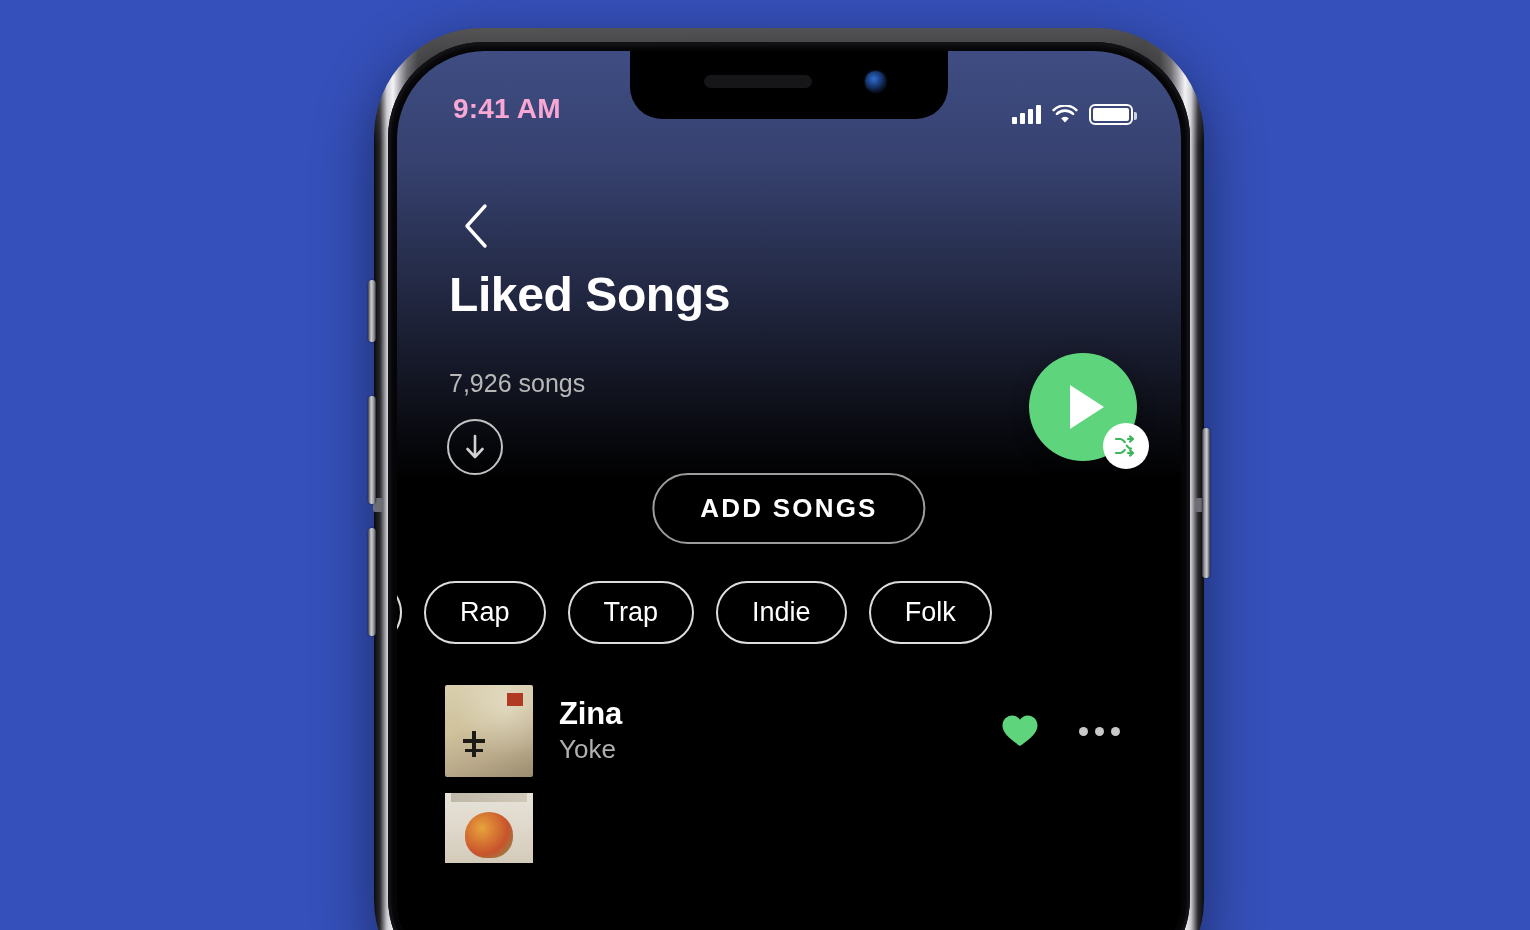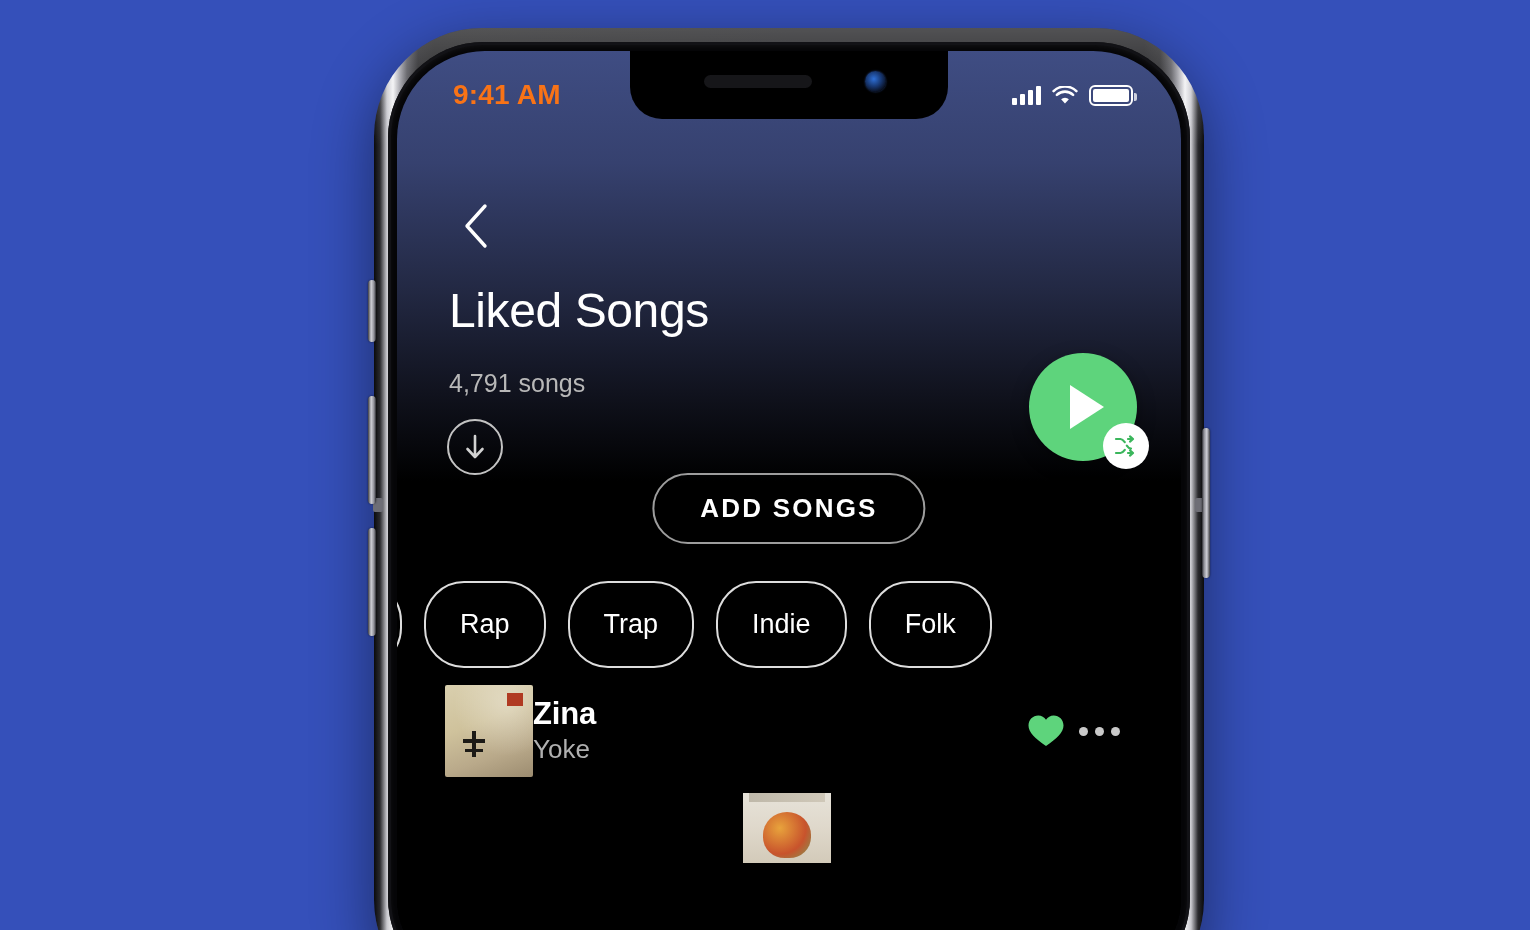--- a/index.html
+++ b/index.html
@@ -84,22 +84,22 @@
   .cam{
     position:absolute; right:62px; top:20px; width:21px; height:21px;
     border-radius:50%;
     background:radial-gradient(circle at 42% 38%, #2e6fd6 0%, #16346b 45%, #070a14 78%, #000 100%);
     box-shadow:0 0 2px rgba(60,110,210,.6);
   }
 
   
   .statusbar{
     position:absolute; left:0; top:0; right:0; height:74px; z-index:11;
-    display:flex; align-items:center; justify-content:space-between;
-    padding:14px 48px 0 56px; color:#f97316;
+    display:flex; align-items:flex-end; justify-content:space-between;
+    padding:14px 48px 0 56px; color:#f9a8d4;
   }
   .clock{ font-size:28px; font-weight:700; letter-spacing:.2px; }
   .status-right{ display:flex; align-items:center; gap:11px; }
   .bars{ display:flex; align-items:flex-end; gap:3px; height:19px; }
   .bars i{ display:block; width:5px; background:#fff; border-radius:1px; }
   .bars i:nth-child(1){ height:7px; }
   .bars i:nth-child(2){ height:11px; }
   .bars i:nth-child(3){ height:15px; }
   .bars i:nth-child(4){ height:19px; }
   .wifi{ width:26px; height:19px; }
@@ -112,22 +112,22 @@
     background:rgba(255,255,255,.75); border-radius:0 2px 2px 0;
   }
   .batt span{ display:block; height:100%; width:100%; background:#fff; border-radius:2px; }
 
   
   .back-btn{
     position:absolute; left:52px; top:148px; width:54px; height:54px;
     display:flex; align-items:center; justify-content:center; z-index:10;
   }
   .page-title{
-    position:absolute; left:52px; top:232px; color:#fff;
-    font-size:48px; font-weight:400; letter-spacing:-.4px; z-index:10;
+    position:absolute; left:52px; top:216px; color:#fff;
+    font-size:48px; font-weight:700; letter-spacing:-.4px; z-index:10;
   }
   .song-count{
     position:absolute; left:52px; top:318px; color:#b8b8b8;
     font-size:25px; font-weight:400; z-index:10;
   }
   .download-btn{
     position:absolute; left:50px; top:368px; width:56px; height:56px;
     border:2.5px solid #c3c3c3; border-radius:50%; z-index:10;
     display:flex; align-items:center; justify-content:center;
   }
@@ -156,31 +156,30 @@
   }
 
   
   .chips{
     position:absolute; left:0; right:0; top:530px; z-index:10;
     display:flex; align-items:center; gap:22px; padding-left:-10px;
     overflow:hidden;
   }
   .chip{
     flex:0 0 auto; border:2px solid #ddd; border-radius:40px;
-    color:#fff; font-size:27px; padding:26px 34px; background:transparent;
+    color:#fff; font-size:27px; padding:14px 34px; background:transparent;
     white-space:nowrap;
   }
   .chip.cut{ margin-left:-82px; }
 
   
   .song-list{ position:absolute; left:0; right:0; top:618px; z-index:10; }
   .song-row{
-    display:flex; align-items:center; padding:12px 52px 12px 48px;
+    display:flex; align-items:center; gap:26px; padding:12px 52px 12px 48px;
     height:124px;
-    justify-content:center;
   }
   .art{ flex:0 0 auto; width:88px; height:92px; border-radius:2px; overflow:hidden; background:#222; }
   .art-1{ background:
       radial-gradient(circle at 70% 20%, rgba(255,255,255,.35), transparent 55%),
       linear-gradient(160deg,#d9cfae 0%, #cfc29c 40%, #b9a98a 72%, #9c8c70 100%); position:relative; }
   .art-1::before{ content:""; position:absolute; right:10px; top:8px; width:16px; height:13px; background:#b03a22; }
   .art-1::after{ content:""; position:absolute; left:18px; bottom:20px; width:22px; height:26px;
       background:
         linear-gradient(#1c1a16,#1c1a16) 0 8px/22px 4px no-repeat,
         linear-gradient(#1c1a16,#1c1a16) 9px 0/4px 26px no-repeat,
@@ -250,21 +249,21 @@
             </div>
           </div>
 
           <div class="back-btn">
             <svg width="30" height="46" viewBox="0 0 30 46">
               <path d="M24 3 6 23l18 20" stroke="#fff" stroke-width="3.4" fill="none" stroke-linecap="round" stroke-linejoin="round"></path>
             </svg>
           </div>
 
           <div class="page-title">Liked Songs</div>
-          <div class="song-count">4,791 songs</div>
+          <div class="song-count">7,926 songs</div>
 
           <div class="download-btn">
             <svg width="26" height="30" viewBox="0 0 26 30">
               <path d="M13 4v20M5.5 17 13 25l7.5-8" stroke="#d2d2d2" stroke-width="2.6" fill="none" stroke-linecap="round" stroke-linejoin="round"></path>
             </svg>
           </div>
 
           <div class="play-fab">
             <span class="play-tri"></span>
           </div>

